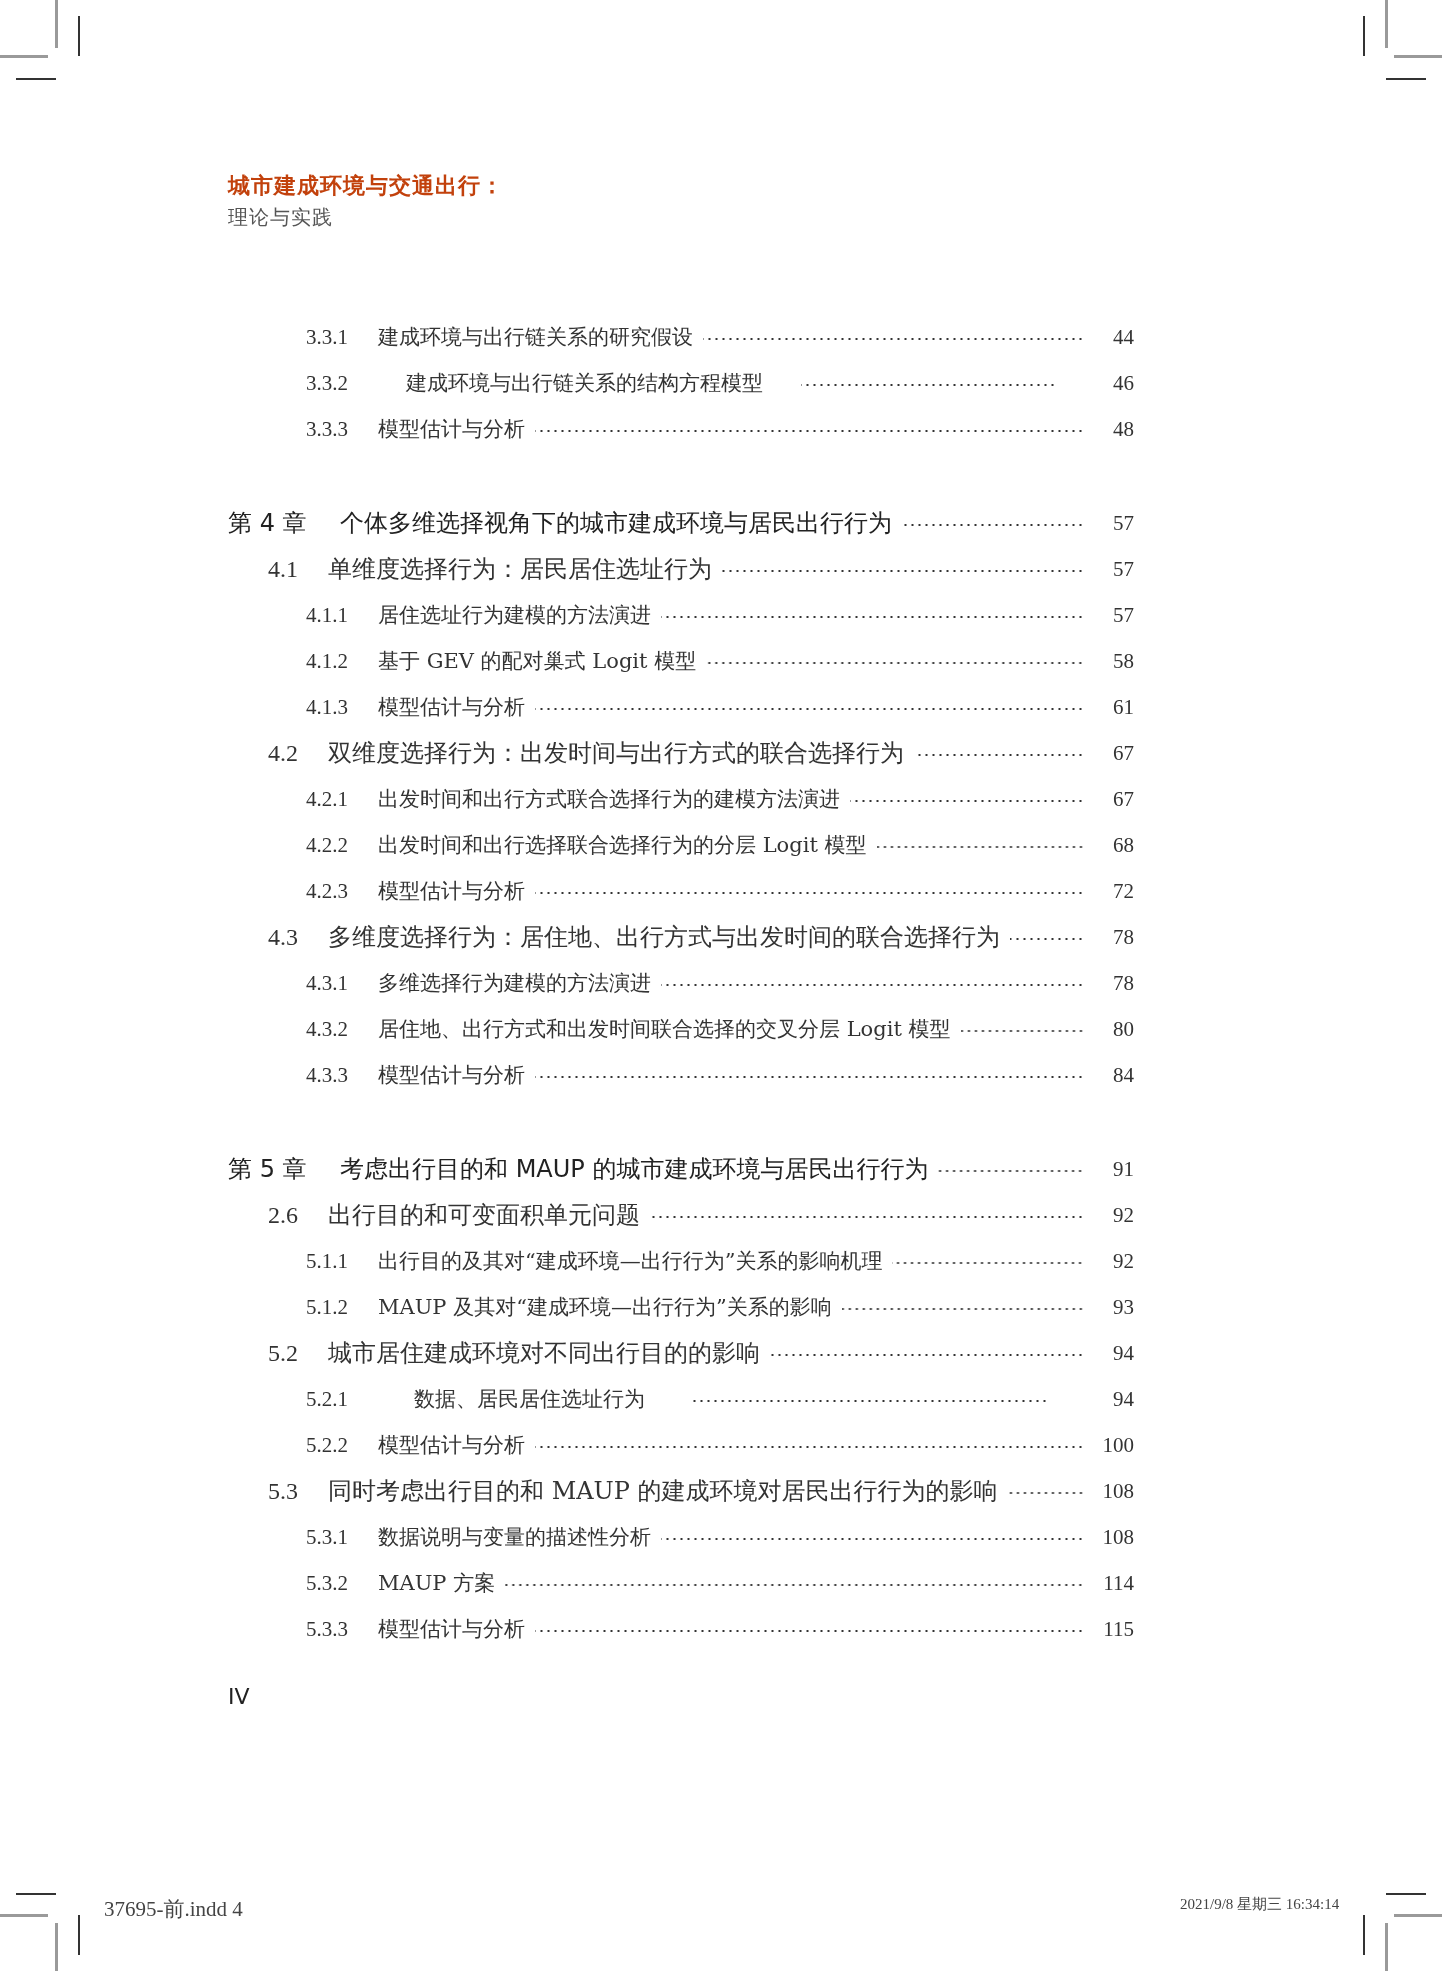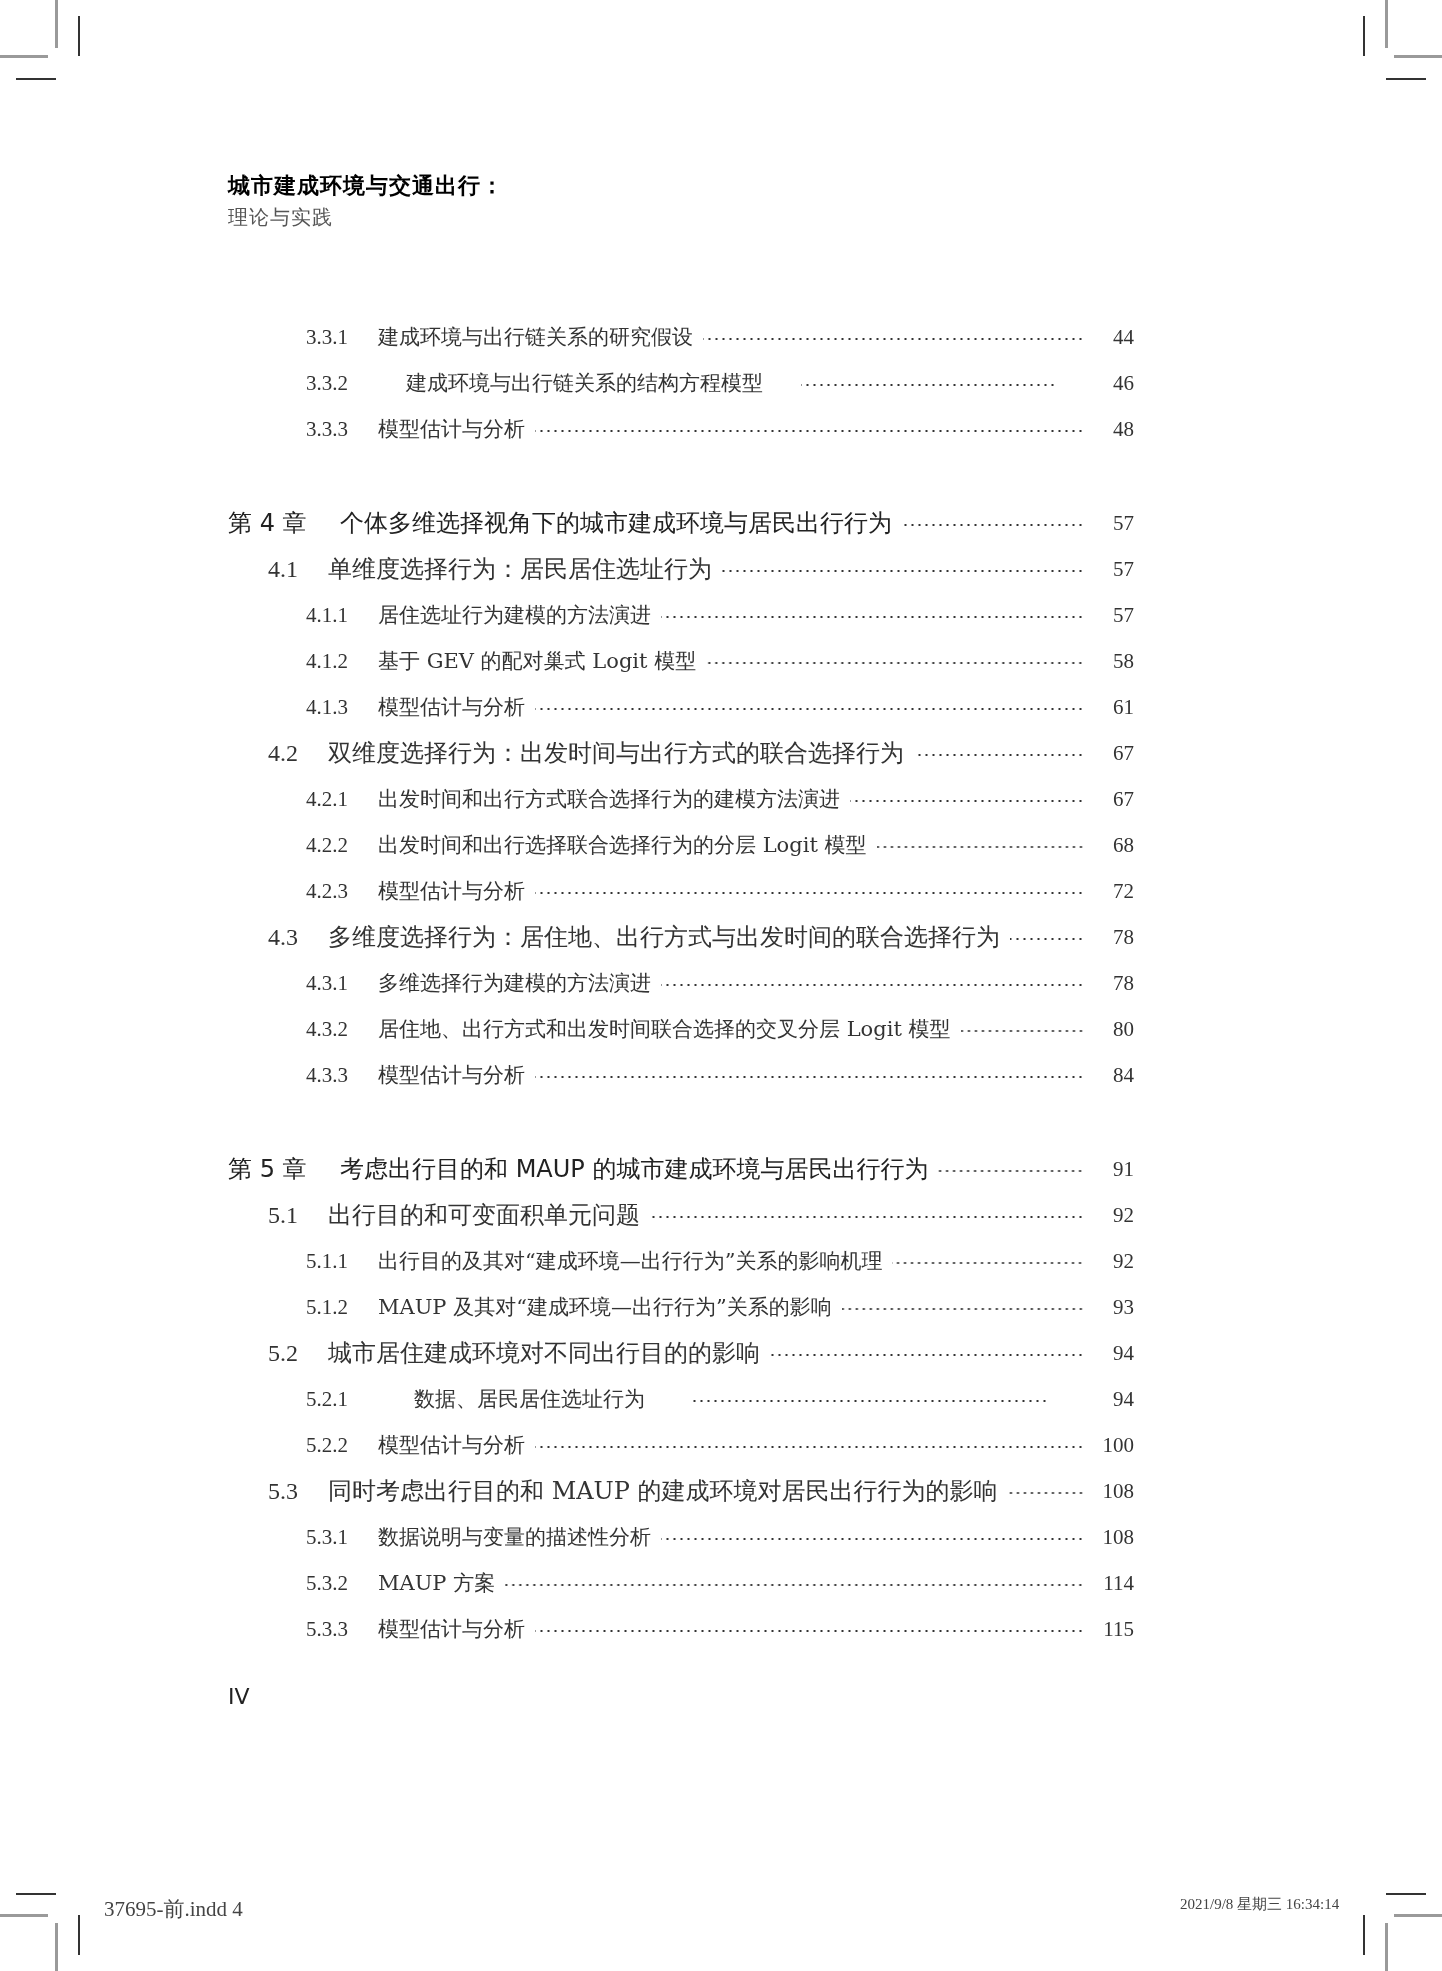--- a/index.html
+++ b/index.html
@@ -6,21 +6,21 @@
   body { width:1442px; height:1971px; position:relative; overflow:hidden;
          font-family:"DejaVu Serif","Liberation Serif",serif; color:#222; }
 
   
   .mark { position:absolute; }
   .mark.gray { background:#9a9a9a; }
   .mark.dark { background:#333; }
 
   .running-head { position:absolute; left:228px; top:170px; }
   .running-head .title { font-family:"DejaVu Sans","Liberation Sans",sans-serif; font-weight:bold;
-        font-size:22px; color:#000000; letter-spacing:1px; line-height:32px; }
+        font-size:22px; color:#c2410c; letter-spacing:1px; line-height:32px; }
   .running-head .subtitle { font-family:"DejaVu Sans","Liberation Sans",sans-serif;
         font-size:20px; color:#555; line-height:30px; letter-spacing:1px; }
 
   .toc { position:absolute; left:228px; top:0; width:906px; }
   .row { position:absolute; left:0; width:906px; height:40px; display:flex; align-items:center; white-space:nowrap; }
   .row .num { display:inline-block; }
   .row .label { display:inline-block;text-align:right; }
   .row .leader { flex:1; margin:0 10px; height:2px; position:relative; top:2px;
         background-image:radial-gradient(circle, #333 1.1px, transparent 1.3px);
         background-size:7px 3px; background-repeat:repeat-x; background-position:right center; }
@@ -165,21 +165,21 @@
       <span class="leader"></span>
       <span class="page">84</span>
     </div>
     <div class="row lvl-chapter" style="top: 1149px;">
       <span class="num">第 5 章</span>
       <span class="label">考虑出行目的和 MAUP 的城市建成环境与居民出行行为</span>
       <span class="leader"></span>
       <span class="page">91</span>
     </div>
     <div class="row lvl-section" style="top: 1195px;">
-      <span class="num">5.1</span>
+      <span class="num">2.6</span>
       <span class="label">出行目的和可变面积单元问题</span>
       <span class="leader"></span>
       <span class="page">92</span>
     </div>
     <div class="row lvl-sub" style="top: 1241px;">
       <span class="num">5.1.1</span>
       <span class="label">出行目的及其对“建成环境—出行行为”关系的影响机理</span>
       <span class="leader"></span>
       <span class="page">92</span>
     </div>

